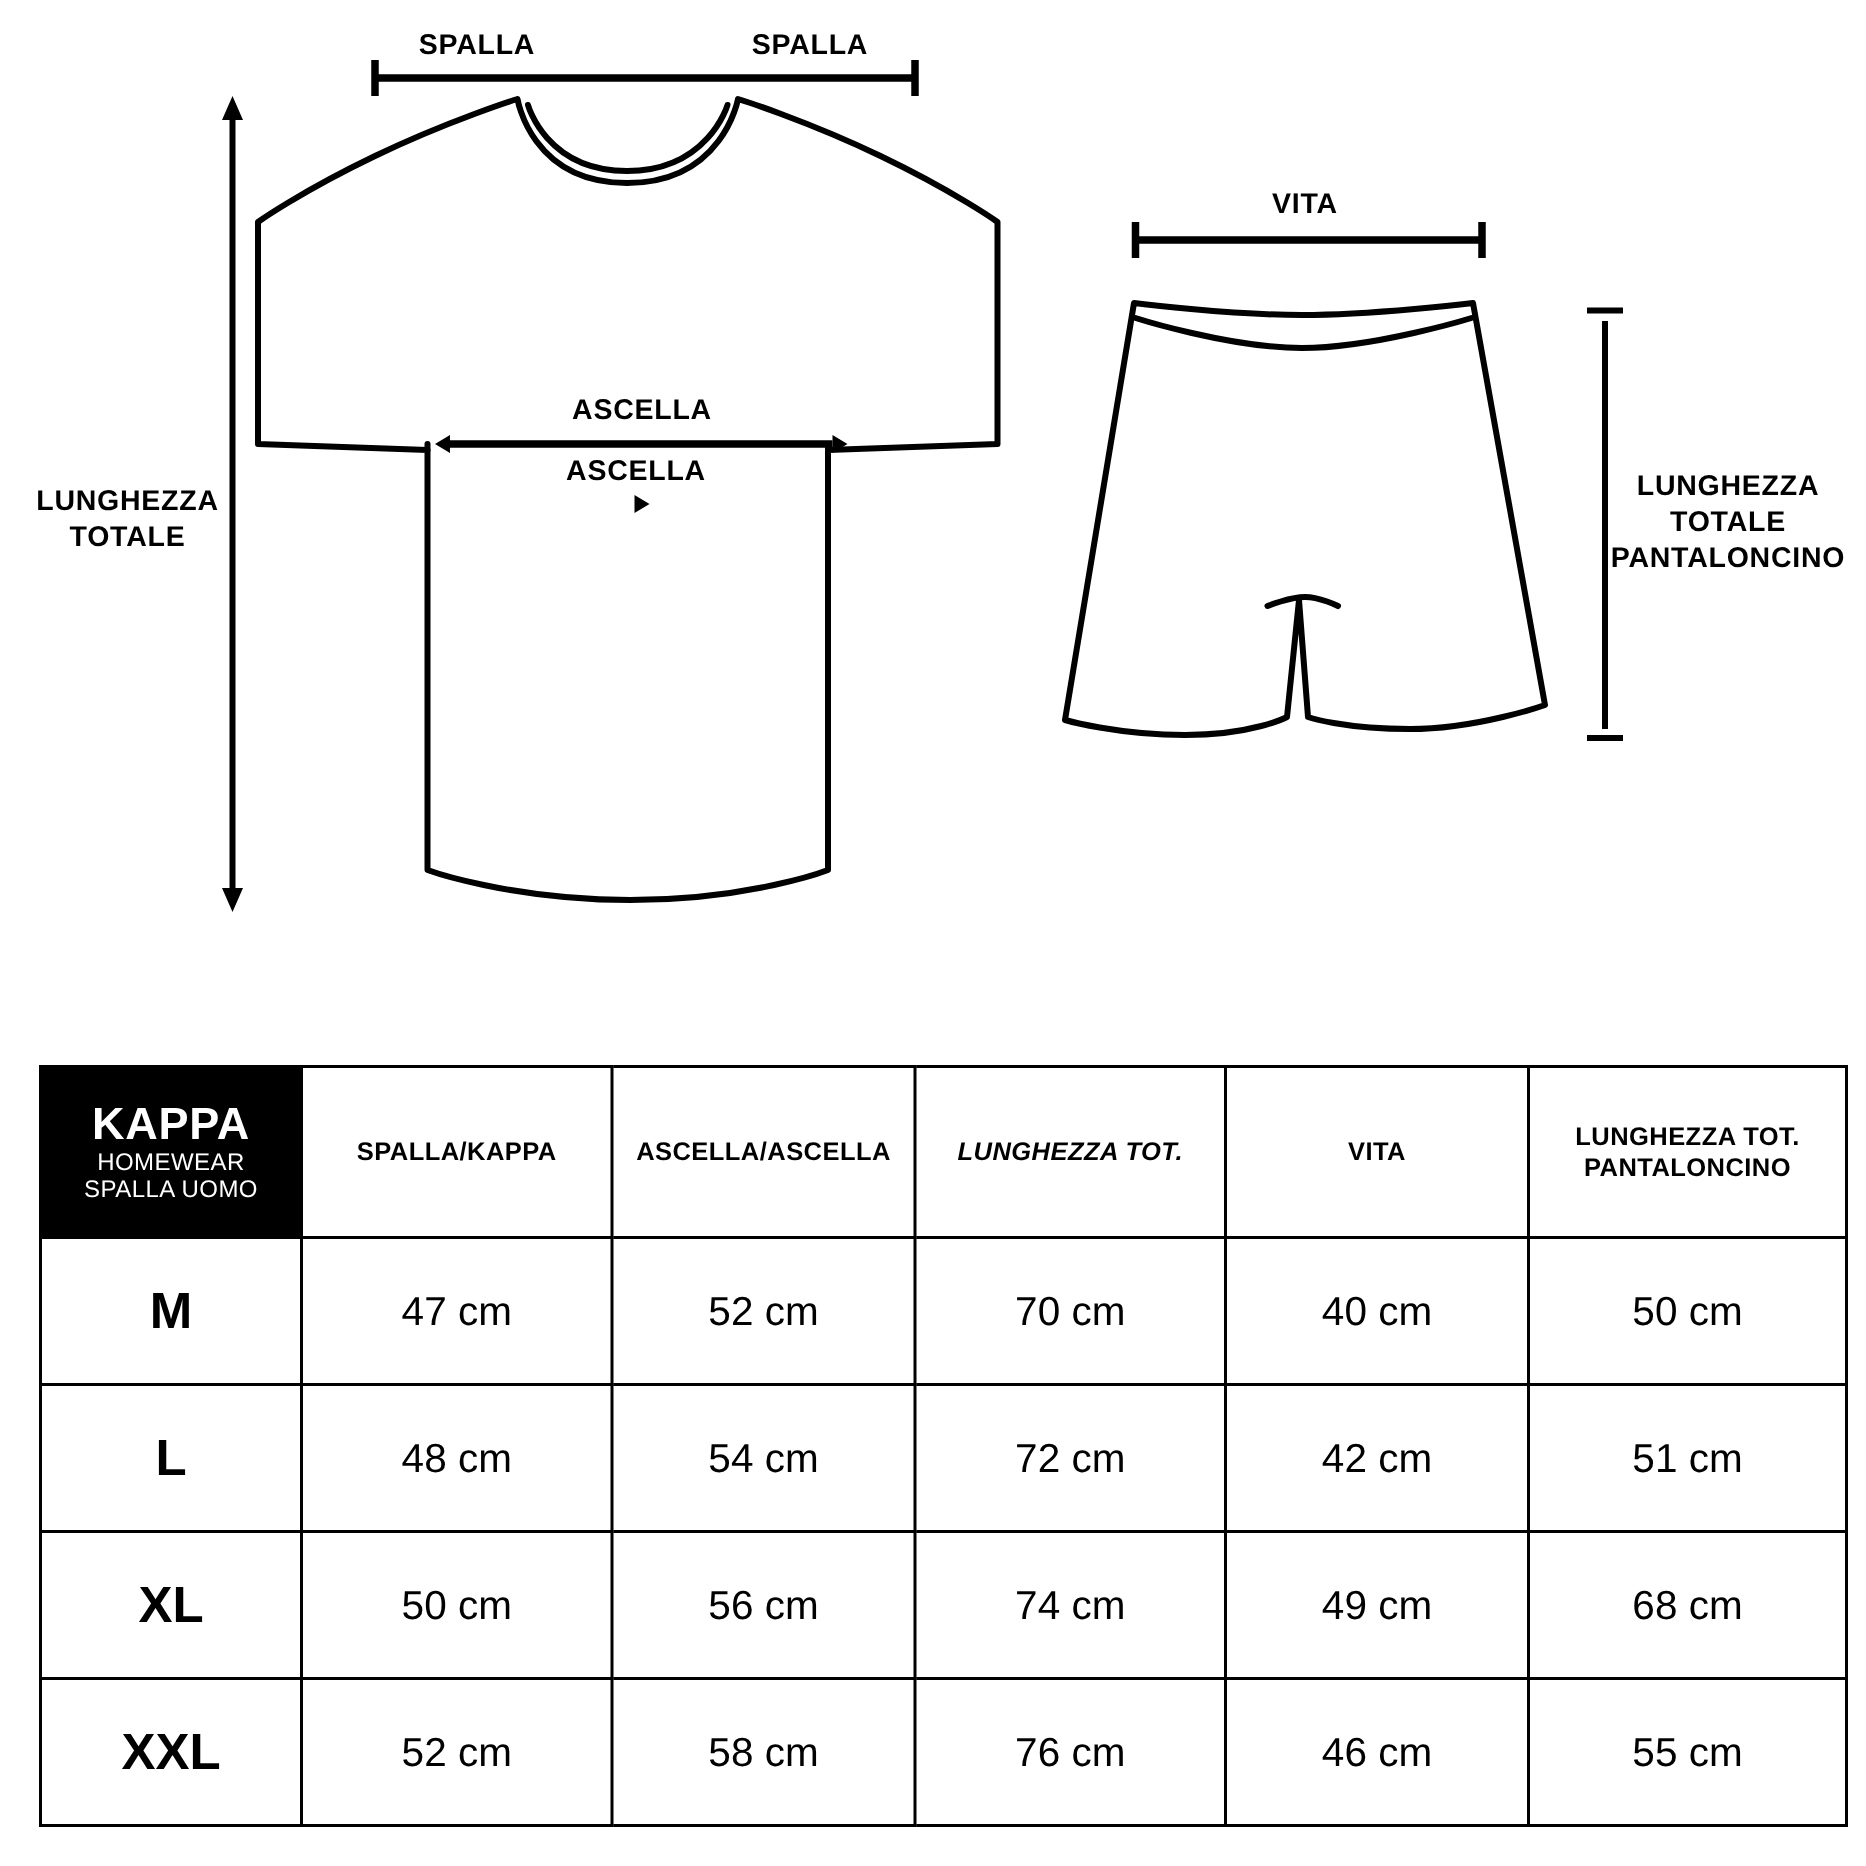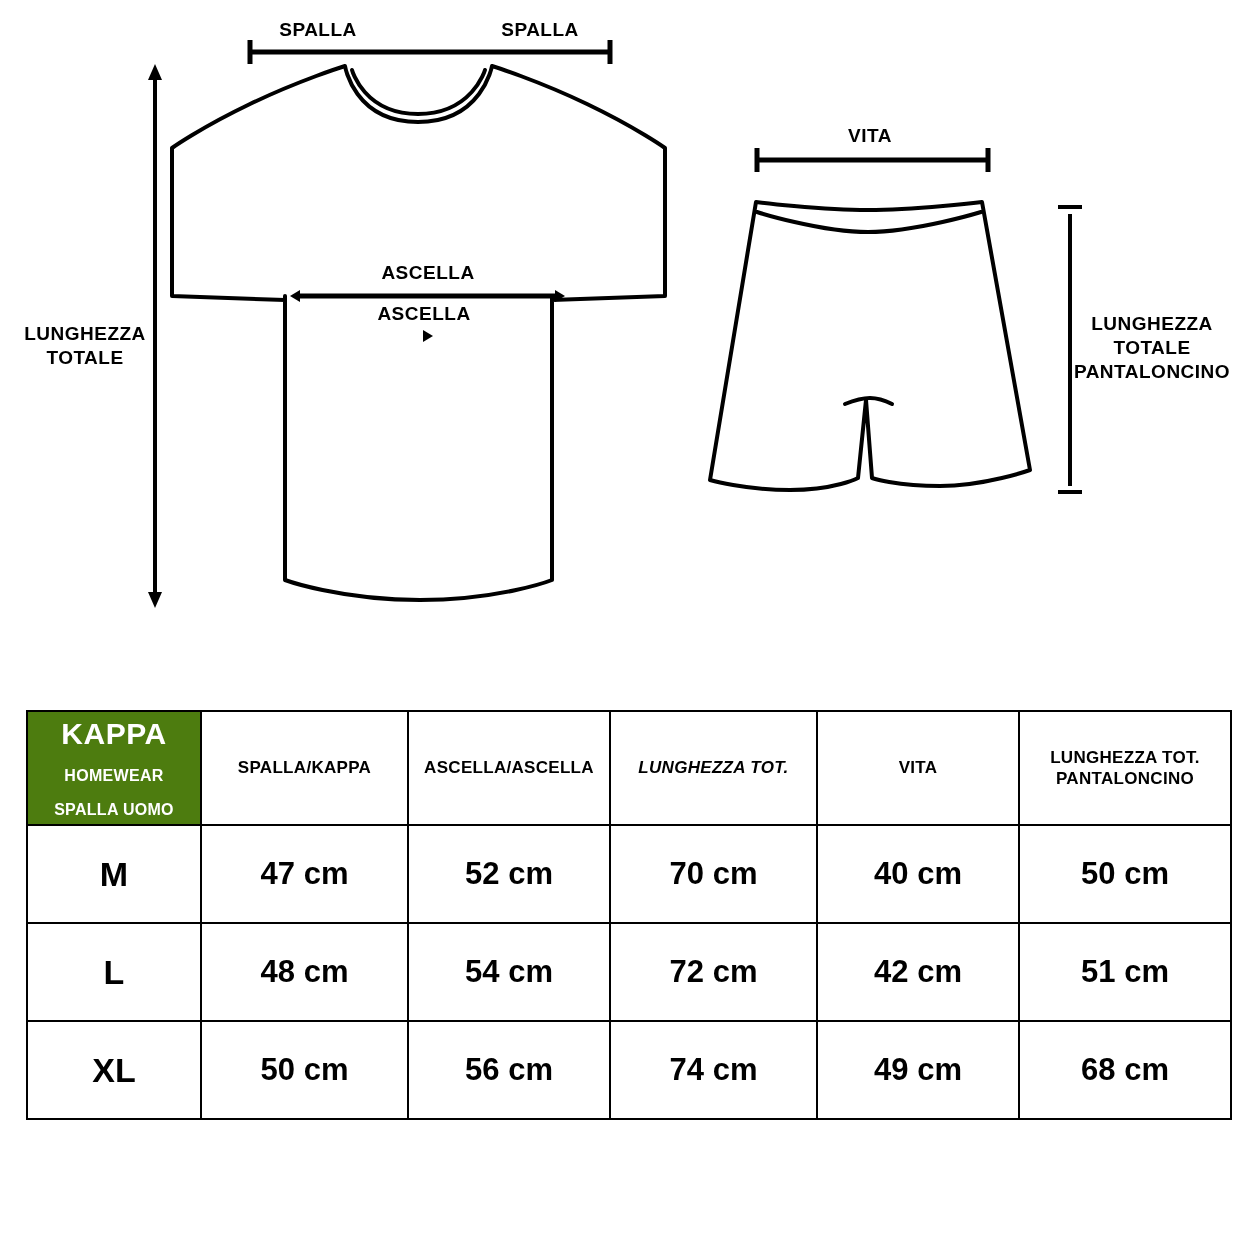--- a/index.html
+++ b/index.html
@@ -47,56 +47,55 @@
     border: 2px solid #000000;
     text-align: center;
     vertical-align: middle;
     padding: 0;
   }
   #size-table thead th {
     height: 112px;
     font-weight: bold;
   }
   .corner-cell {
-    background: #4d7c0f;
+    background: #000000;
     color: #ffffff;
     width: 172px;
     line-height: 1.12;
     padding: 4px 6px;
   }
   .corner-cell .brand {
     font-size: 30px;
     font-weight: bold;
     letter-spacing: 0.5px;
     display: block;
   }
   .corner-cell .sub {
     font-size: 16px;
-    font-weight: bold;
+    font-weight: normal;
     display: block;
     letter-spacing: 0.3px;
-    margin-top: 16px;
   }
   .head-cell {
     font-size: 17px;
     font-weight: bold;
     letter-spacing: 0.3px;
     line-height: 1.25;
     padding: 4px 6px;
   }
   #size-table tbody tr {
     height: 98px;
   }
   .size-cell {
     font-size: 34px;
     font-weight: bold;
   }
   .val-cell {
-    font-size: 31px;
-    font-weight: bold;
+    font-size: 27px;
+    font-weight: normal;
   }
   .col-a { width: 205px; }
   .col-b { width: 200px; }
   .col-c { width: 205px; font-style: italic; }
   .col-d { width: 200px; }
   .col-e { width: 210px; }
 </style>
 </head>
 <body>
 
@@ -225,14 +224,22 @@
       <td class="val-cell">51 cm</td>
     </tr>
     <tr>
       <td class="size-cell">XL</td>
       <td class="val-cell">50 cm</td>
       <td class="val-cell">56 cm</td>
       <td class="val-cell">74 cm</td>
       <td class="val-cell">49 cm</td>
       <td class="val-cell">68 cm</td>
     </tr>
+    <tr>
+      <td class="size-cell">XXL</td>
+      <td class="val-cell">52 cm</td>
+      <td class="val-cell">58 cm</td>
+      <td class="val-cell">76 cm</td>
+      <td class="val-cell">46 cm</td>
+      <td class="val-cell">55 cm</td>
+    </tr>
   </tbody>
 </table>
 
 </body></html>

